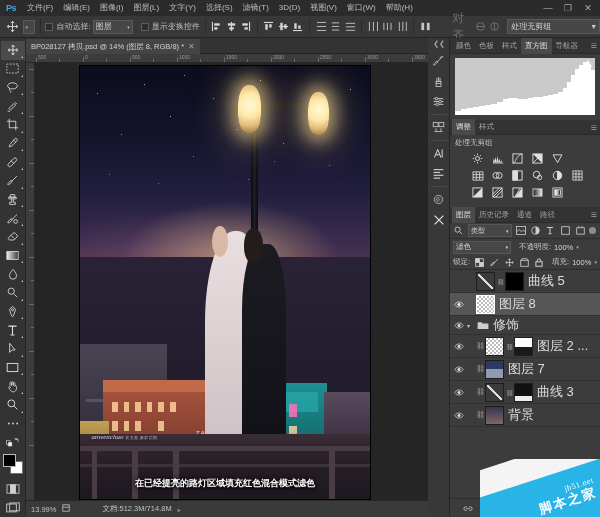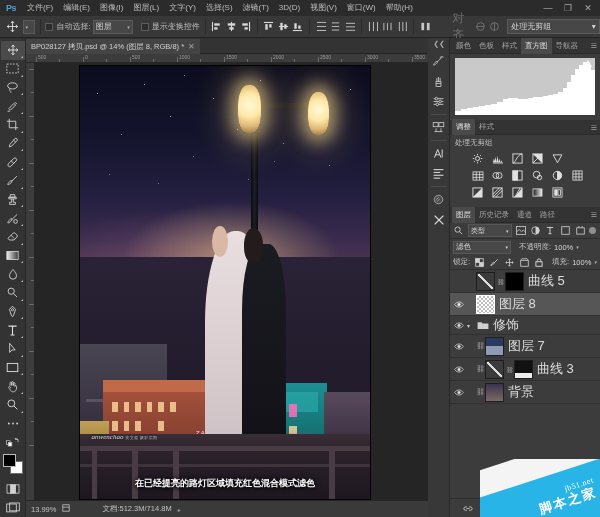--- a/index.html
+++ b/index.html
@@ -1159,20 +1159,33 @@
           <span class="grp-arrow">▾</span>
           <span class="thumb grp">
             <svg width="12" height="9" viewBox="0 0 13 10" fill="#cfcfcf">
                 <path d="M.5 1.4h4.4l1 1.3h6.6V9H.5z"></path>
               </svg>
             </span>
           <span class="lname">修饰</span>
         </div>
 
 
+        <div class="lyr">
+          <span class="eye">
+            <svg width="10" height="7" viewBox="0 0 12 8" fill="none" stroke="#d8d8d8" stroke-width=".9">
+                <path d="M.8 4S2.8.9 6 .9 11.2 4 11.2 4 9.2 7.1 6 7.1.8 4 .8 4z"></path>
+                <circle cx="6" cy="4" r="1.5" fill="#d8d8d8"></circle>
+              </svg>
+            </span>
+          <span class="lnk indent">⛓</span>
+          <span class="thumb checker"></span>
+          <span class="chainl">⛓</span>
+          <span class="thumb" style="background:linear-gradient(#ffffff 55%,#1a1a1a 55%);"></span>
+          <span class="lname">图层 2 ...</span>
+        </div>
 
         <div class="lyr">
           <span class="eye">
             <svg width="10" height="7" viewBox="0 0 12 8" fill="none" stroke="#d8d8d8" stroke-width=".9">
                 <path d="M.8 4S2.8.9 6 .9 11.2 4 11.2 4 9.2 7.1 6 7.1.8 4 .8 4z"></path>
                 <circle cx="6" cy="4" r="1.5" fill="#d8d8d8"></circle>
               </svg>
             </span>
           <span class="lnk indent">⛓</span>
           <span class="thumb checker" style="background:linear-gradient(#2b3a5e 45%,#8f9bb5 45%);"></span>

